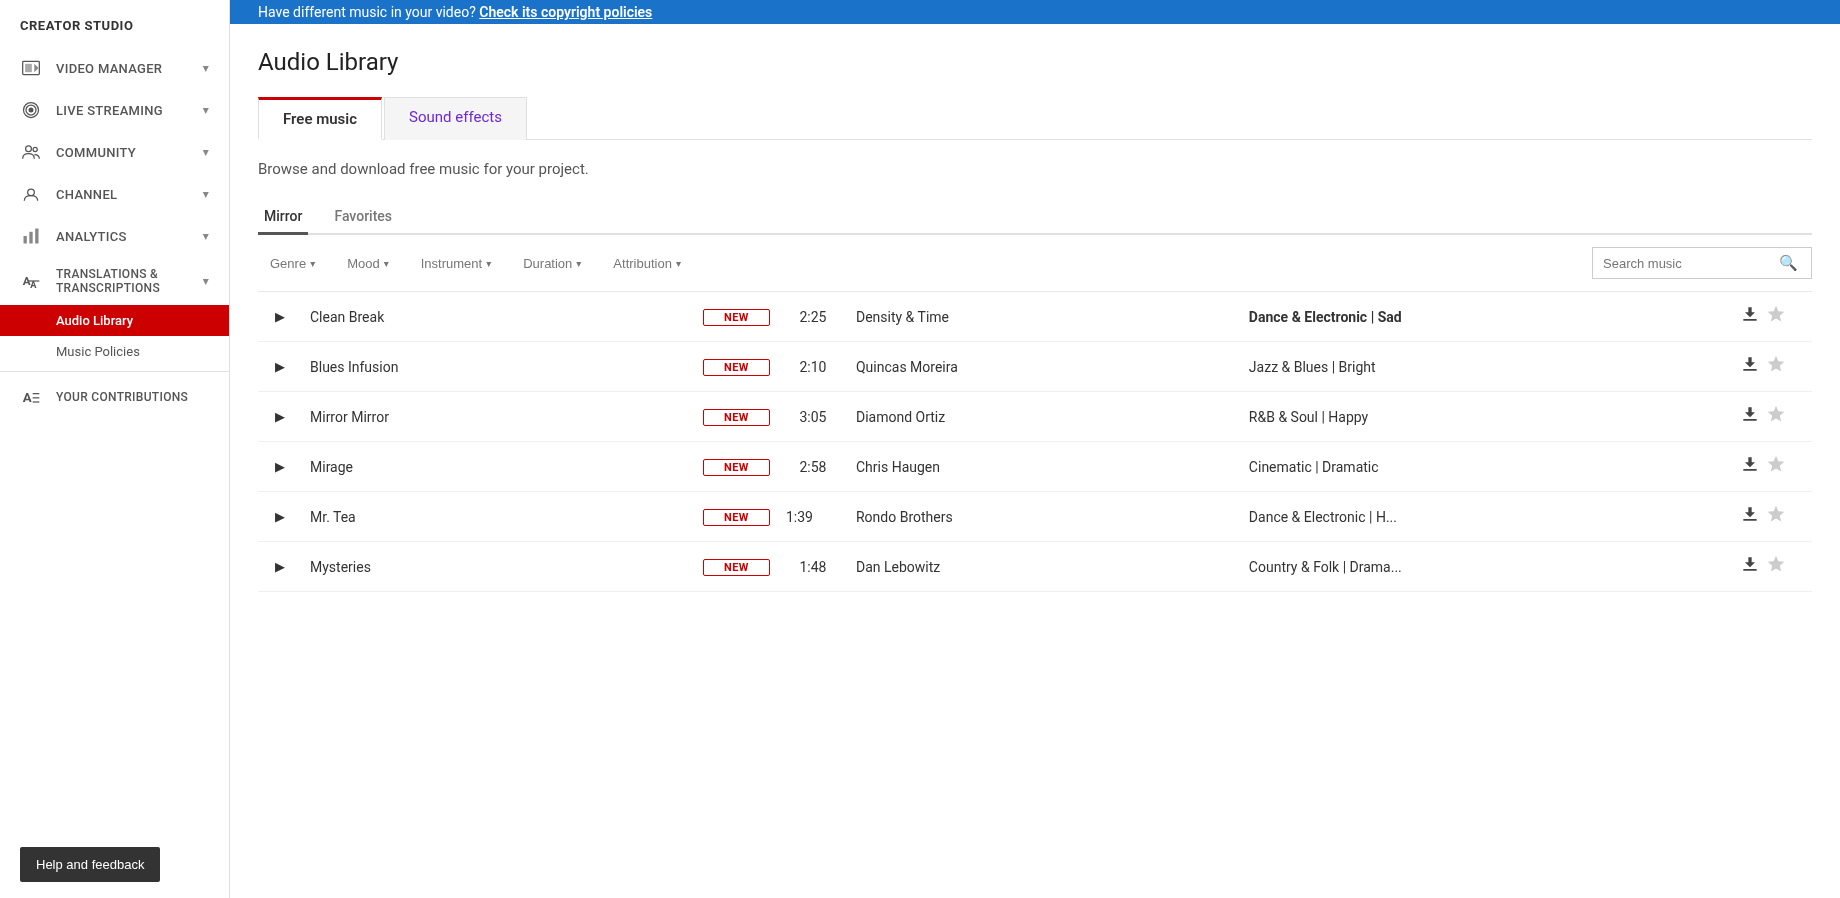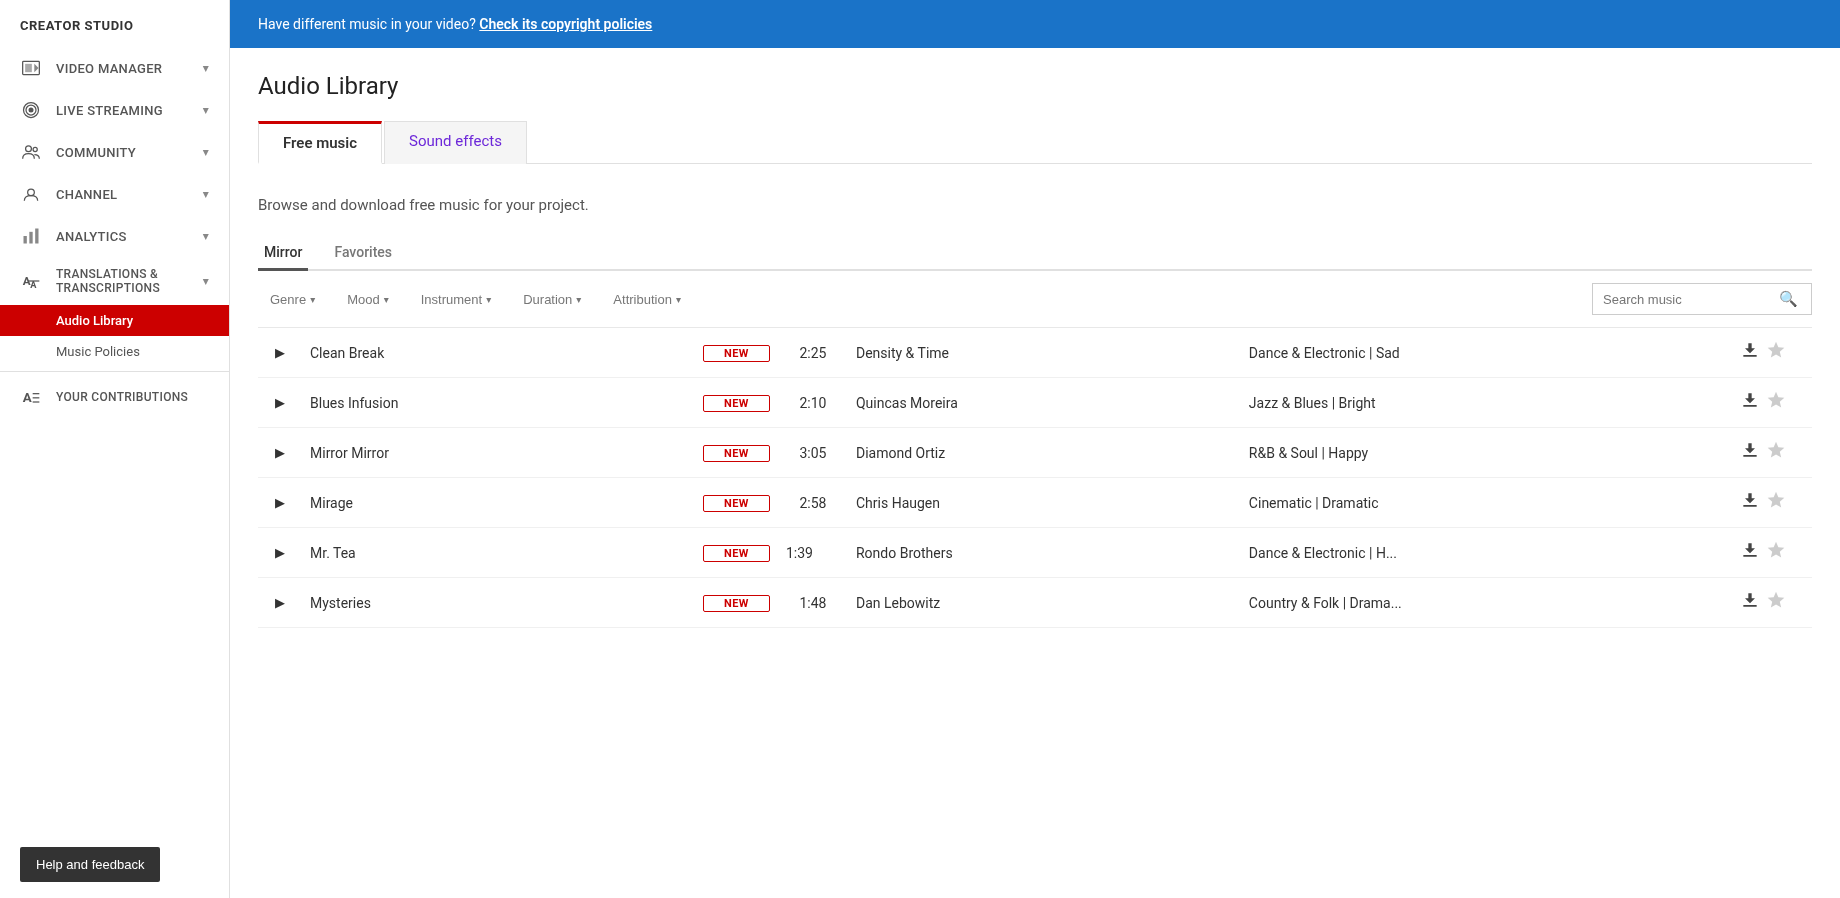--- a/index.html
+++ b/index.html
@@ -80,21 +80,21 @@
     #main {
       flex: 1;
       display: flex;
       flex-direction: column;
       overflow-y: auto;
       background: #fff;
     }
     .top-banner {
       background: #1a73c8;
       color: #fff;
-      padding: 16px 28px;
+      padding: 4px 28px;
       font-size: 14px;
       flex-shrink: 0;
     }
     .top-banner a {
       color: #fff;
       font-weight: 600;
       text-decoration: underline;
       cursor: pointer;
     }
     .content-area {
@@ -103,21 +103,21 @@
     }
     .page-title {
       font-size: 24px;
       font-weight: 400;
       color: #222;
       margin-bottom: 20px;
     }
     .tabs-container {
       display: flex;
       border-bottom: 1px solid #e0e0e0;
-      margin-bottom: 32px;
+      margin-bottom: 20px;
     }
     .tab {
       padding: 10px 24px;
       cursor: pointer;
       font-size: 15px;
       color: #6d28d9;
       border: 1px solid #e0e0e0;
       border-bottom: none;
       background: #fff;
       margin-right: 2px;
@@ -411,21 +411,21 @@
       </td>
       <td style="width:80px; text-align:center;">
         <span class="new-badge">NEW</span>
       </td>
       <td class="duration-cell" style="width:70px; text-align:center;">
         <span>2:25</span>
       </td>
       <td class="artist-cell" style="min-width:160px;">
         <span>Density &amp; Time</span>
       </td>
-      <td class="genre-cell" style="min-width:200px;">
+      <td class="genre-cell" style="min-width:200px;font-weight:bold;">
         <span>Dance &amp; Electronic | Sad</span>
       </td>
       <td style="width:80px;">
         <div class="action-btns">
           <button class="download-btn" title="Download">
             <svg width="20" height="20" viewBox="0 0 24 24" fill="#444">
                     <path d="M12 16l-6-6h4V4h4v6h4l-6 6zm-8 4h16v-2H4v2z"></path>
                   </svg>
           </button>
           <button class="star-btn" title="Add to favorites">

